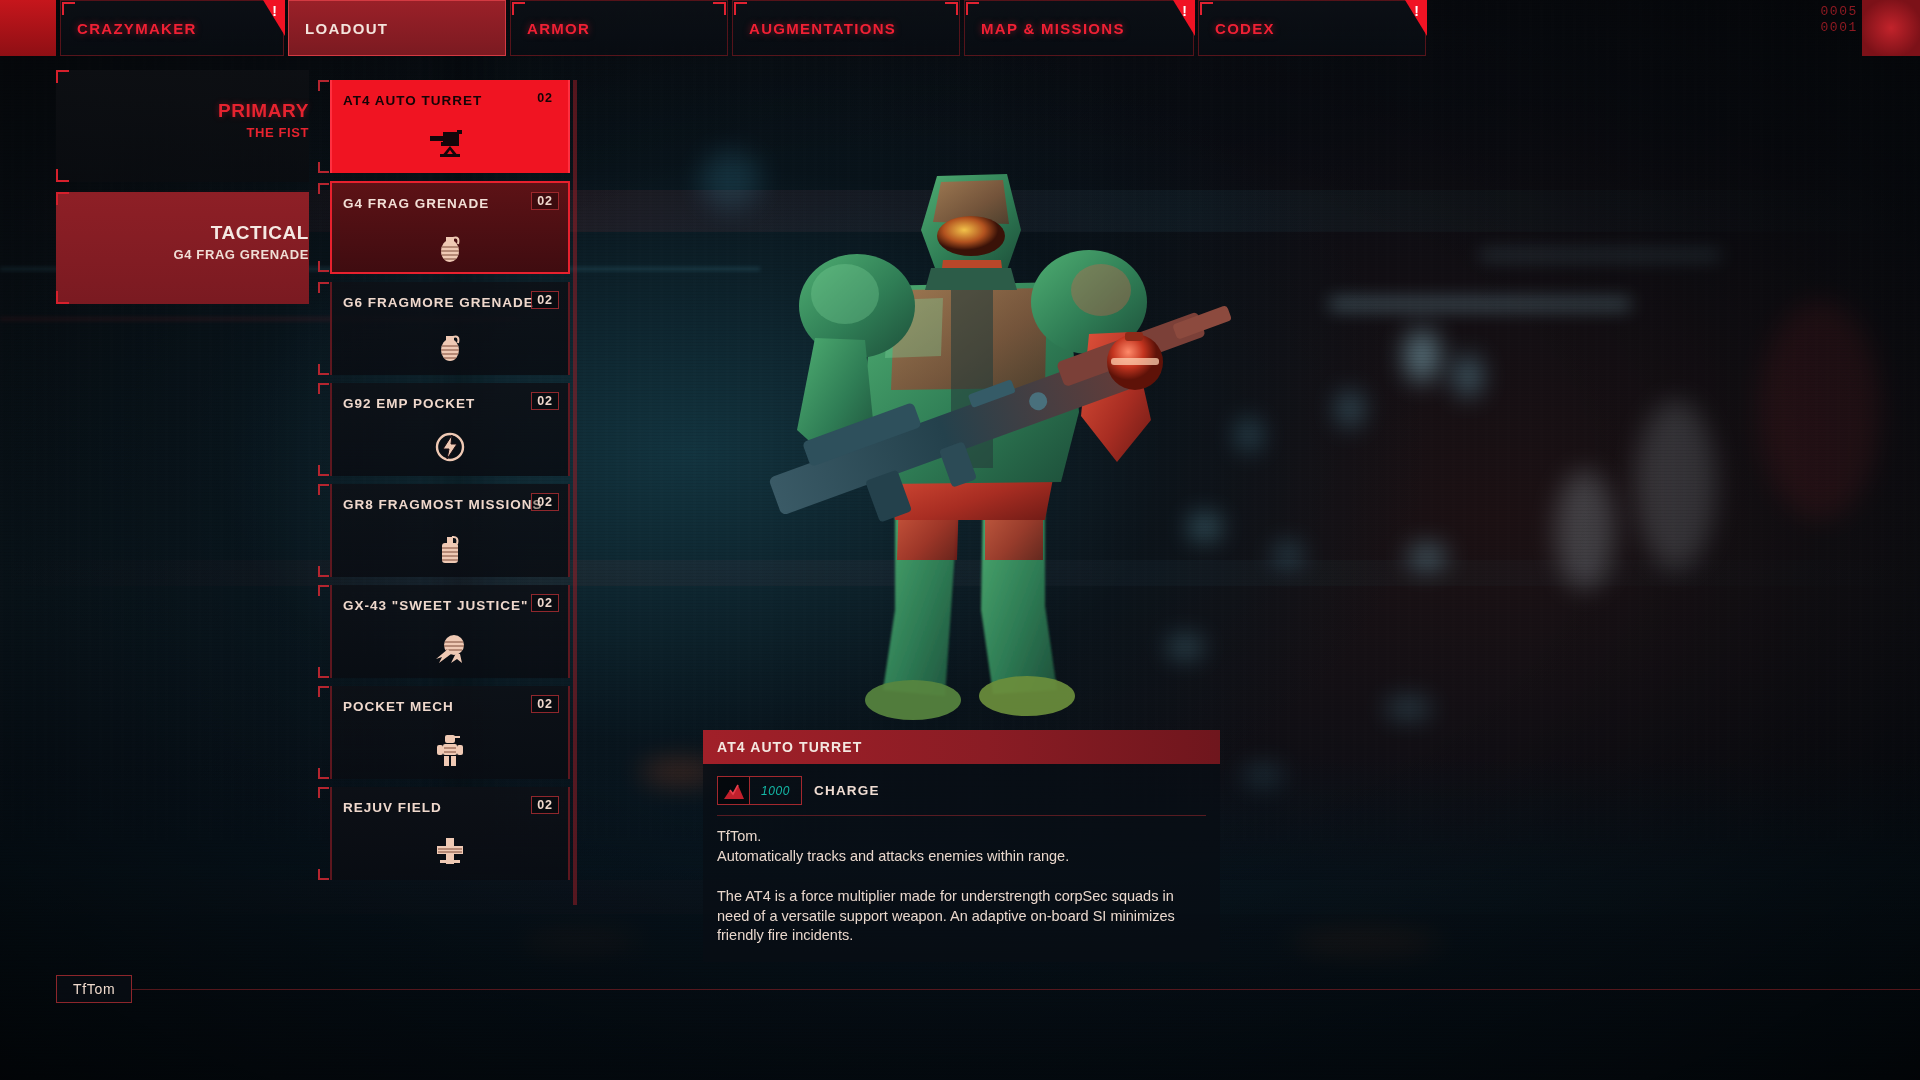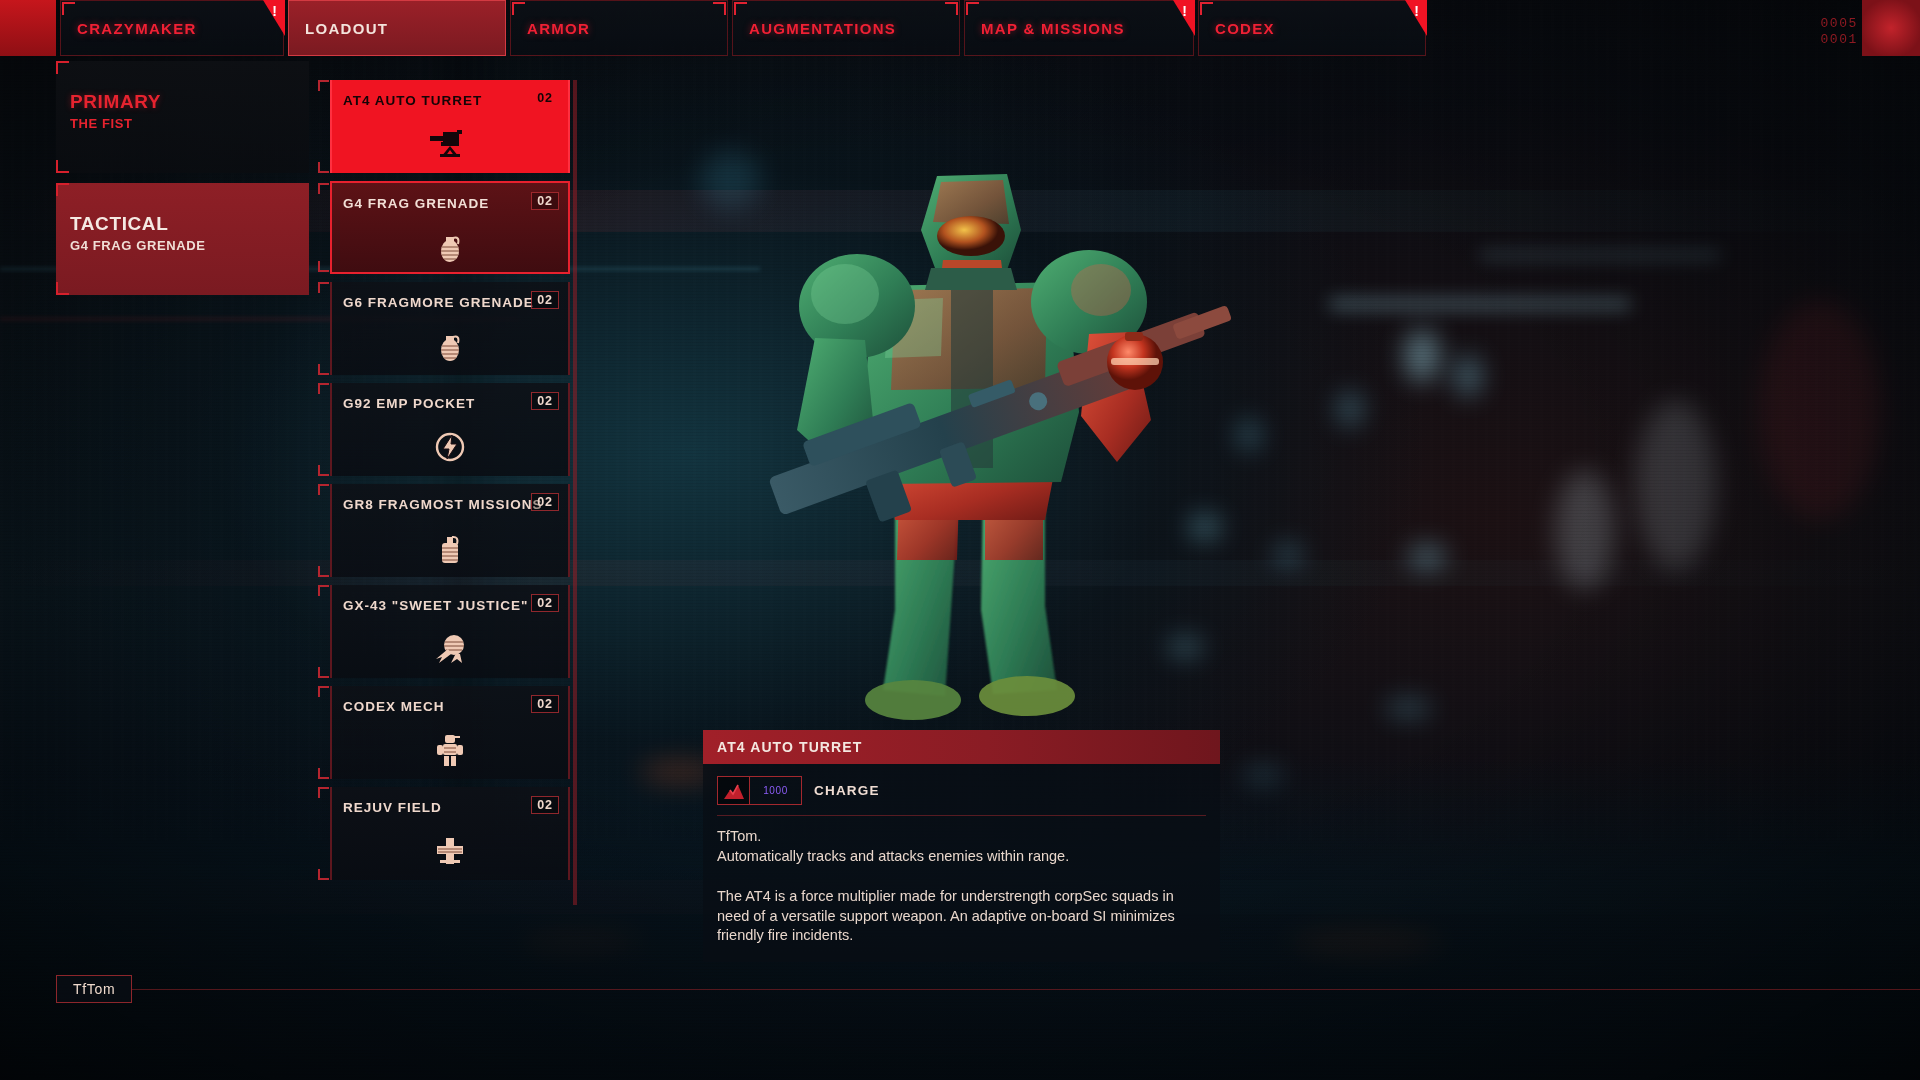--- a/index.html
+++ b/index.html
@@ -86,27 +86,27 @@
   .tab .notif {
     position:absolute; right:-2px; top:-1px; width:0; height:0;
     border-left:22px solid transparent; border-top:36px solid #f01324;
   }
   .tab .notif-mark {
     position:absolute; right:6px; top:2px; font-size:14px; font-weight:bold; color:#fff;
   }
   .tab-w1 { width:224px; } .tab-w2 { width:218px; } .tab-w3 { width:218px; }
   .tab-w4 { width:228px; } .tab-w5 { width:230px; } .tab-w6 { width:228px; }
 
-  #counter { position:absolute; right:62px; top:16px; text-align:right; z-index:7; line-height:1.25; }
+  #counter { position:absolute; right:62px; top:4px; text-align:right; z-index:7; line-height:1.25; }
   #counter div { font-size:13px; letter-spacing:1.6px; color:#8e1a22; font-family:"Liberation Mono", monospace; }
   #counter-block { position:absolute; right:0; top:0; width:58px; height:56px;
     background:radial-gradient(ellipse at 50% 50%, #c2232b 0%, #7c1118 75%); z-index:6; }
 
   
-  #slots { position:absolute; left:56px; top:61px; width:253px; z-index:5; }
+  #slots { position:absolute; left:56px; top:70px; width:253px; z-index:5;text-align:right; }
   .slot {
     position:relative; height:112px; margin-bottom:10px;
     background:linear-gradient(180deg, rgba(14,16,20,.86), rgba(10,12,16,.8));
     padding:30px 0 0 14px; cursor:pointer;
   }
   .slot.is-active { background:linear-gradient(180deg,#8e1f26,#7a1a21); }
   .slot .c { position:absolute; width:13px; height:13px; }
   .slot .c.tl { left:0; top:0; border-left:2px solid #d6202c; border-top:2px solid #d6202c; }
   .slot .c.bl { left:0; bottom:0; border-left:2px solid #d6202c; border-bottom:2px solid #d6202c; }
   .slot-title { font-size:19px; font-weight:bold; letter-spacing:.6px; color:#e6232f; text-shadow:0 0 6px rgba(230,30,45,.4); }
@@ -153,21 +153,21 @@
     height:34px; display:flex; align-items:center; padding:0 14px;
     background:linear-gradient(90deg,#a12029 0%, #8a1c24 55%, #6f161d 100%);
     font-size:14px; font-weight:bold; letter-spacing:1.1px; color:#f4e7e0;
   }
   #detail-body { background:rgba(8,14,20,.74); padding:12px 14px 16px; }
   .stat-row { display:flex; align-items:center; gap:12px; padding-bottom:10px;
     border-bottom:1px solid rgba(165,40,46,.5); margin-bottom:11px; }
   .stat-chip { display:flex; align-items:stretch; border:1px solid rgba(190,45,50,.85); }
   .stat-ico { width:31px; height:27px; background:rgba(0,0,0,.45); display:flex; align-items:center; justify-content:center; }
   .stat-val { min-width:52px; padding:0 9px; display:flex; align-items:center; justify-content:center;
-    font-size:10px; letter-spacing:.6px; color:#8b5cf6; border-left:1px solid rgba(190,45,50,.85); }
+    font-size:12px; letter-spacing:.6px; color:#14b8a6; border-left:1px solid rgba(190,45,50,.85);font-style:italic; }
   .stat-name { font-size:13.5px; font-weight:bold; letter-spacing:1.2px; color:#efdcd2; }
   .d-text { font-size:14.5px; line-height:1.35; color:#e9d7cc; }
   .d-text + .d-text { margin-top:21px; }
 
   
   #playertag { position:absolute; left:56px; top:975px; z-index:5; display:flex; align-items:center; width:100%; }
   #playertag .pbox {
     border:1px solid rgba(175,45,50,.8); background:rgba(10,14,20,.75);
     padding:5px 16px; font-size:14px; letter-spacing:.7px; color:#efdacc;
   }
@@ -469,21 +469,21 @@
         </g>
         <path d="M16 16 L4 26 L10 24 L7 30 L19 21 Z" fill="#efc9b4"></path>
         <path d="M24 20 L19 30 L25 26 L30 30 L28 21 Z" fill="#efc9b4"></path>
       </svg>
     </span>
   </div>
 
   <div class="item">
     <span class="c2 tl"></span>
     <span class="c2 bl"></span>
-    <span class="iname">CODEX MECH</span>
+    <span class="iname">POCKET MECH</span>
     <span class="iqty">02</span>
     <span class="iicon">
       <svg width="30" height="34" viewBox="0 0 30 34">
         <rect x="10" y="2" width="10" height="8" rx="2" fill="#efc9b4"></rect>
         <rect x="19" y="3" width="6" height="2" fill="#efc9b4"></rect>
         <rect x="8" y="11" width="14" height="11" rx="2" fill="#efc9b4"></rect>
         <rect x="2" y="12" width="6" height="10" rx="2" fill="#efc9b4"></rect>
         <rect x="22" y="12" width="6" height="10" rx="2" fill="#efc9b4"></rect>
         <rect x="9" y="23" width="5" height="10" fill="#efc9b4"></rect>
         <rect x="16" y="23" width="5" height="10" fill="#efc9b4"></rect>

